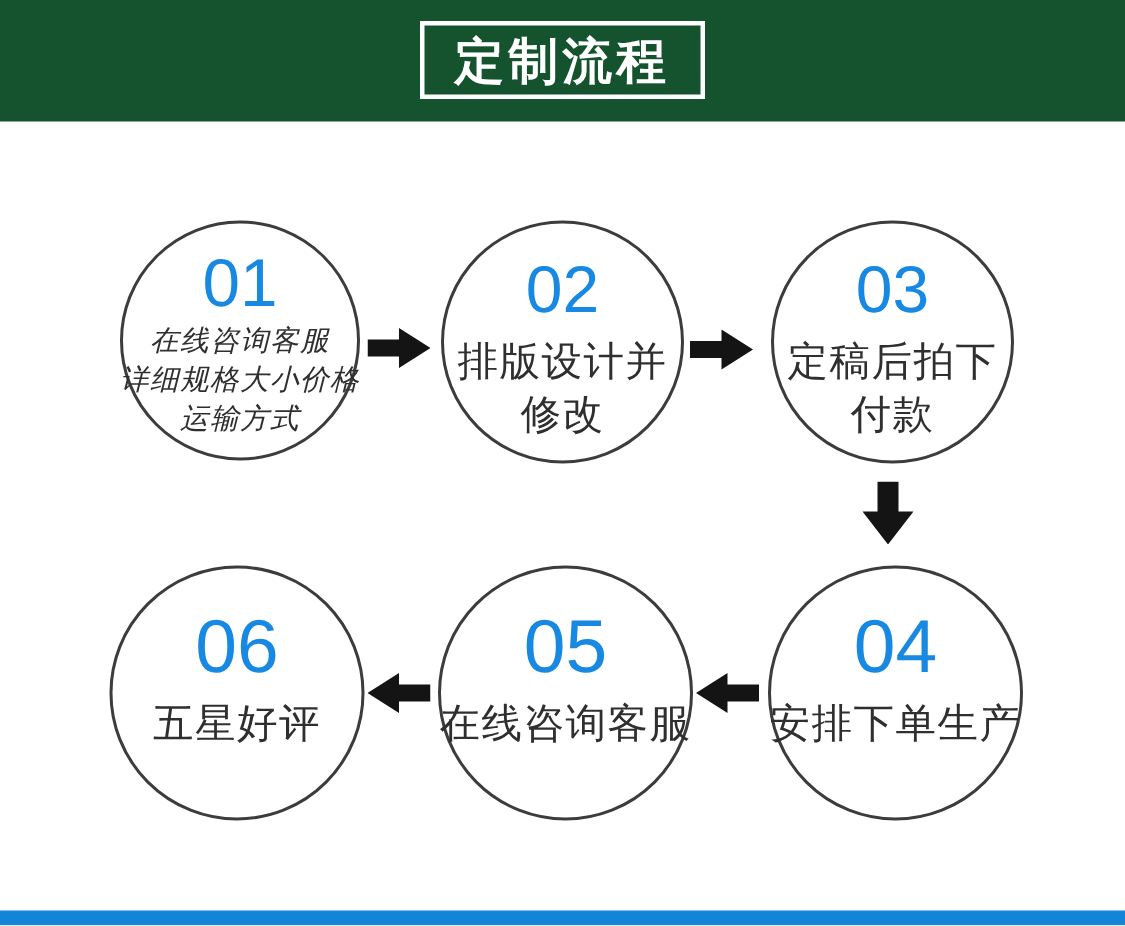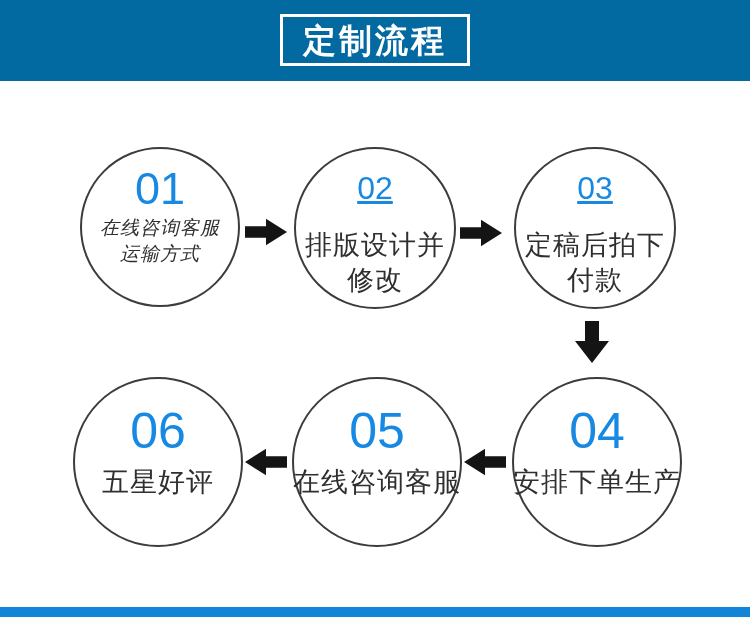--- a/index.html
+++ b/index.html
@@ -14,21 +14,21 @@
     height: 617px;
     background: #ffffff;
     overflow: hidden;
   }
 
   
   .top-banner {
     position: absolute;
     left: 0; top: 0;
     width: 750px; height: 81px;
-    background: #0369a1;
+    background: #14532d;
   }
   .title-box {
     position: absolute;
     left: 50%; top: 14px;
     transform: translateX(-50%);
     min-width: 156px;
     height: 46px;
     border: 3px solid #ffffff;
     display: flex;
     align-items: center;
@@ -67,21 +67,21 @@
     white-space: nowrap;
     letter-spacing: 1px;
   }
 
   .c1 { left: 80px;  top: 147px; width: 160px; height: 160px; padding-top: 17px; }
   .c1 .num  { font-size: 45px; margin-bottom: 4px; }
   .c1 .line { font-size: 19px; line-height: 1.38; font-style: italic; }
 
   .c2 { left: 294px; top: 147px; width: 162px; height: 162px; padding-top: 23px; }
   .c3 { left: 514px; top: 147px; width: 162px; height: 162px; padding-top: 23px; }
-  .c2 .num, .c3 .num { font-size: 32px; margin-bottom: 24px; text-decoration: underline; }
+  .c2 .num, .c3 .num { font-size: 44px; margin-bottom: 8px; }
   .c2 .line, .c3 .line { font-size: 27px; line-height: 1.3; }
 
   .c4 { left: 512px; top: 377px; width: 170px; height: 170px; padding-top: 27px; }
   .c5 { left: 292px; top: 377px; width: 170px; height: 170px; padding-top: 27px; }
   .c6 { left: 73px;  top: 377px; width: 170px; height: 170px; padding-top: 27px; }
   .c4 .num, .c5 .num, .c6 .num { font-size: 50px; margin-bottom: 9px; }
   .c4 .line, .c5 .line, .c6 .line { font-size: 27px; line-height: 1.3; }
 
   
   .arrow { position: absolute; }
@@ -110,20 +110,21 @@
     <div class="title-box">
       <span>定制流程</span>
     </div>
   </header>
 
   <main>
 
     <div class="step c1">
       <div class="num">01</div>
       <div class="line">在线咨询客服</div>
+      <div class="line">详细规格大小价格</div>
       <div class="line">运输方式</div>
     </div>
 
     <div class="step c2">
       <div class="num">02</div>
       <div class="line">排版设计并</div>
       <div class="line">修改</div>
     </div>
 
     <div class="step c3">

